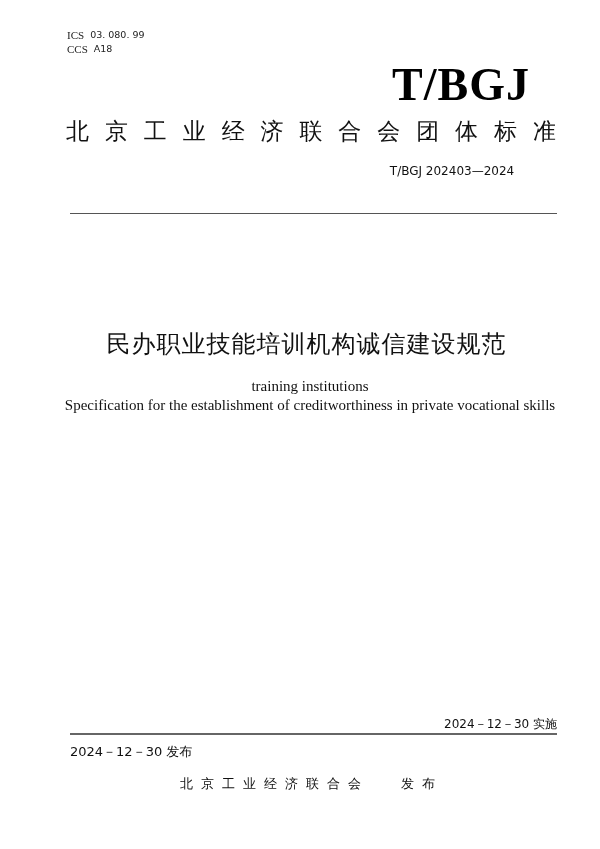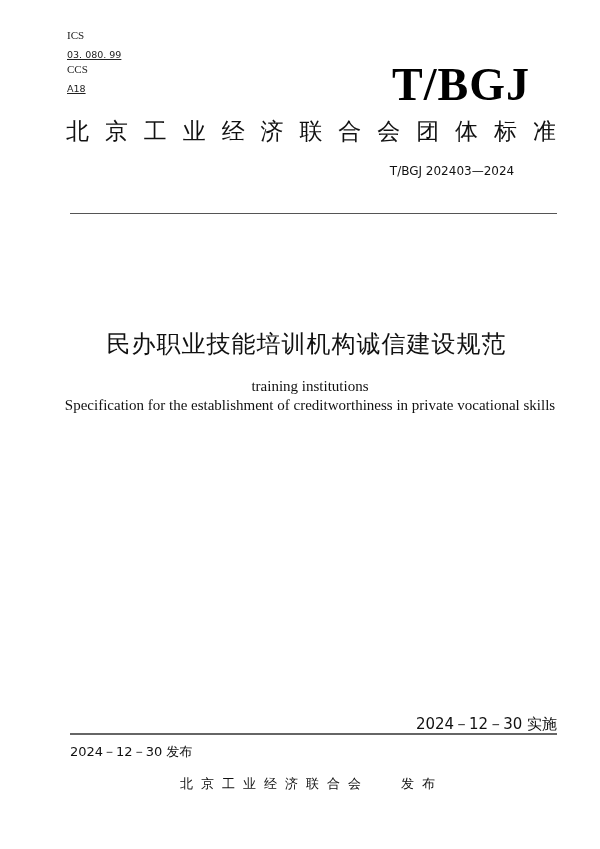--- a/index.html
+++ b/index.html
@@ -17,23 +17,23 @@
     }
     .abs { position: absolute; }
 
     .class-codes {
       left: 67px;
       top: 28px;
       font-size: 10px;
       line-height: 14px;
       color: #222;
     }
-    .class-codes .row { display: flex; gap: 6px; white-space: nowrap; flex-direction: column; }
+    .class-codes .row { display: flex; gap: 6px; white-space: nowrap; }
     .class-codes .lbl { font-family: "Liberation Serif", serif; font-size: 11px; }
-    .class-codes .val { font-family: "DejaVu Sans", sans-serif; font-size: 9.5px; text-decoration: underline; }
+    .class-codes .val { font-family: "DejaVu Sans", sans-serif; font-size: 9.5px; }
 
     .std-logo {
       left: 340px;
       top: 60px;
       width: 190px;
       text-align: right;
       font-family: "Liberation Serif", serif;
       font-weight: bold;
       font-size: 46px;
       line-height: 50px;
@@ -106,21 +106,21 @@
       color: #111;
       white-space: nowrap;
       margin-top: 28px;
     }
     .date-impl {
       left: 380px;
       top: 716px;
       width: 177px;
       text-align: right;
       font-family: "DejaVu Sans", sans-serif;
-      font-size: 15px;
+      font-size: 12px;
       line-height: 16px;
       color: #111;
       white-space: nowrap;
     }
 
     .rule-bottom {
       left: 70px;
       top: 733px;
       width: 487px;
       height: 2px;

